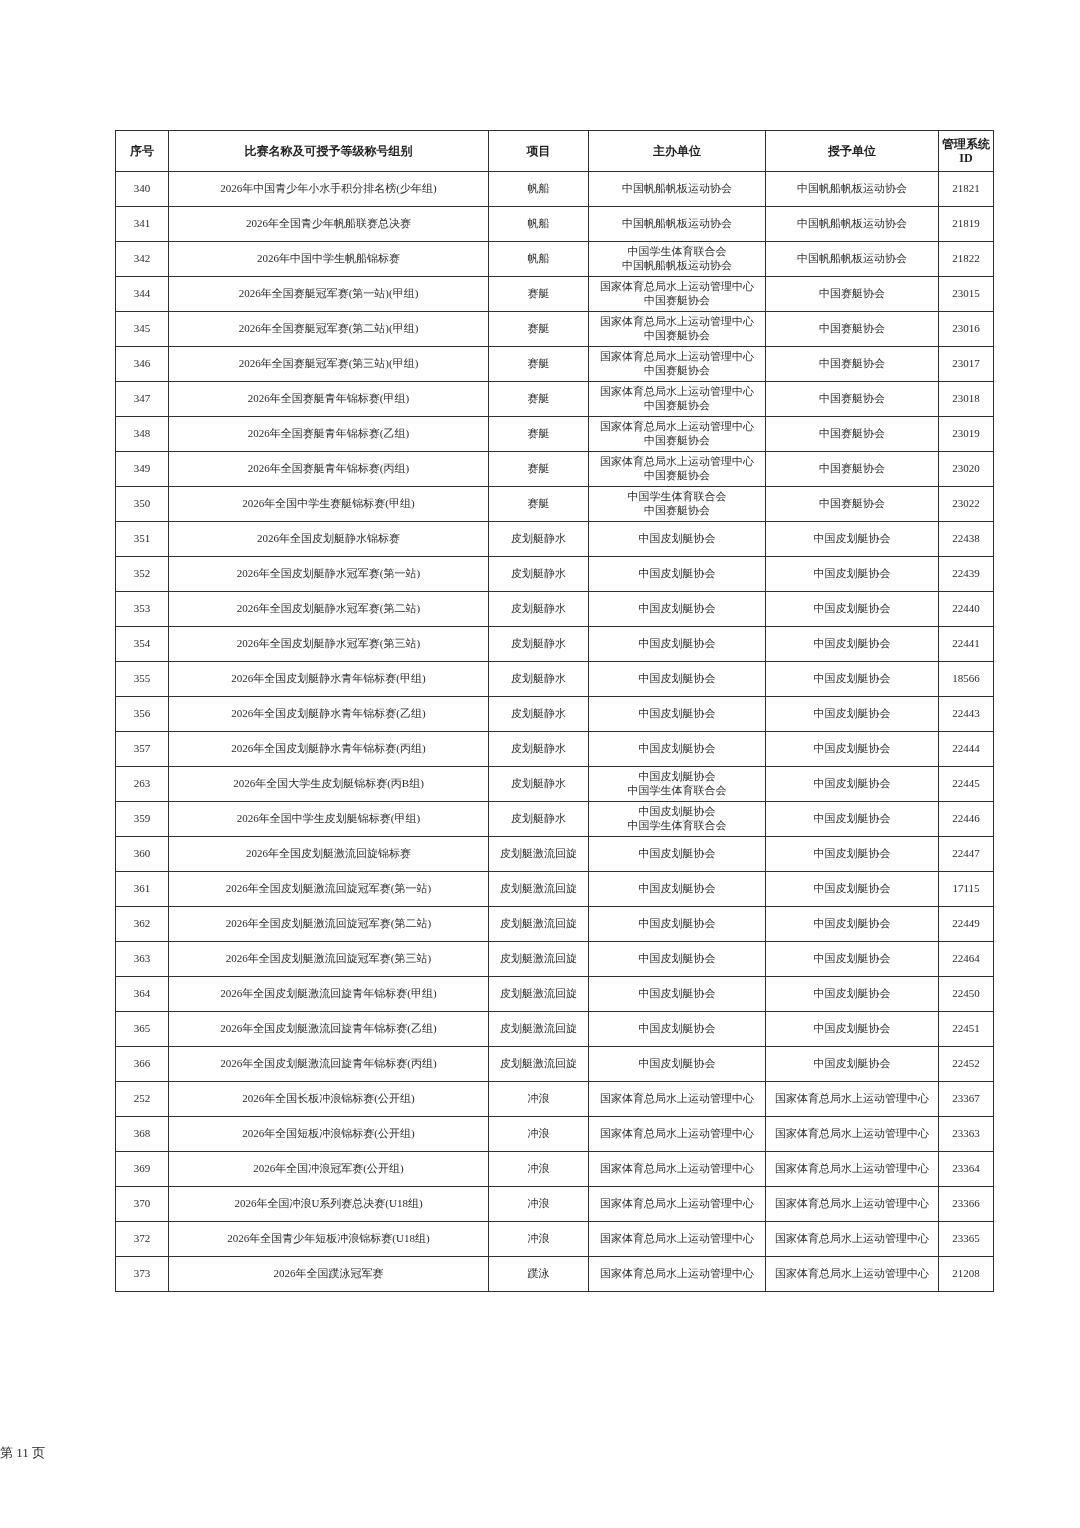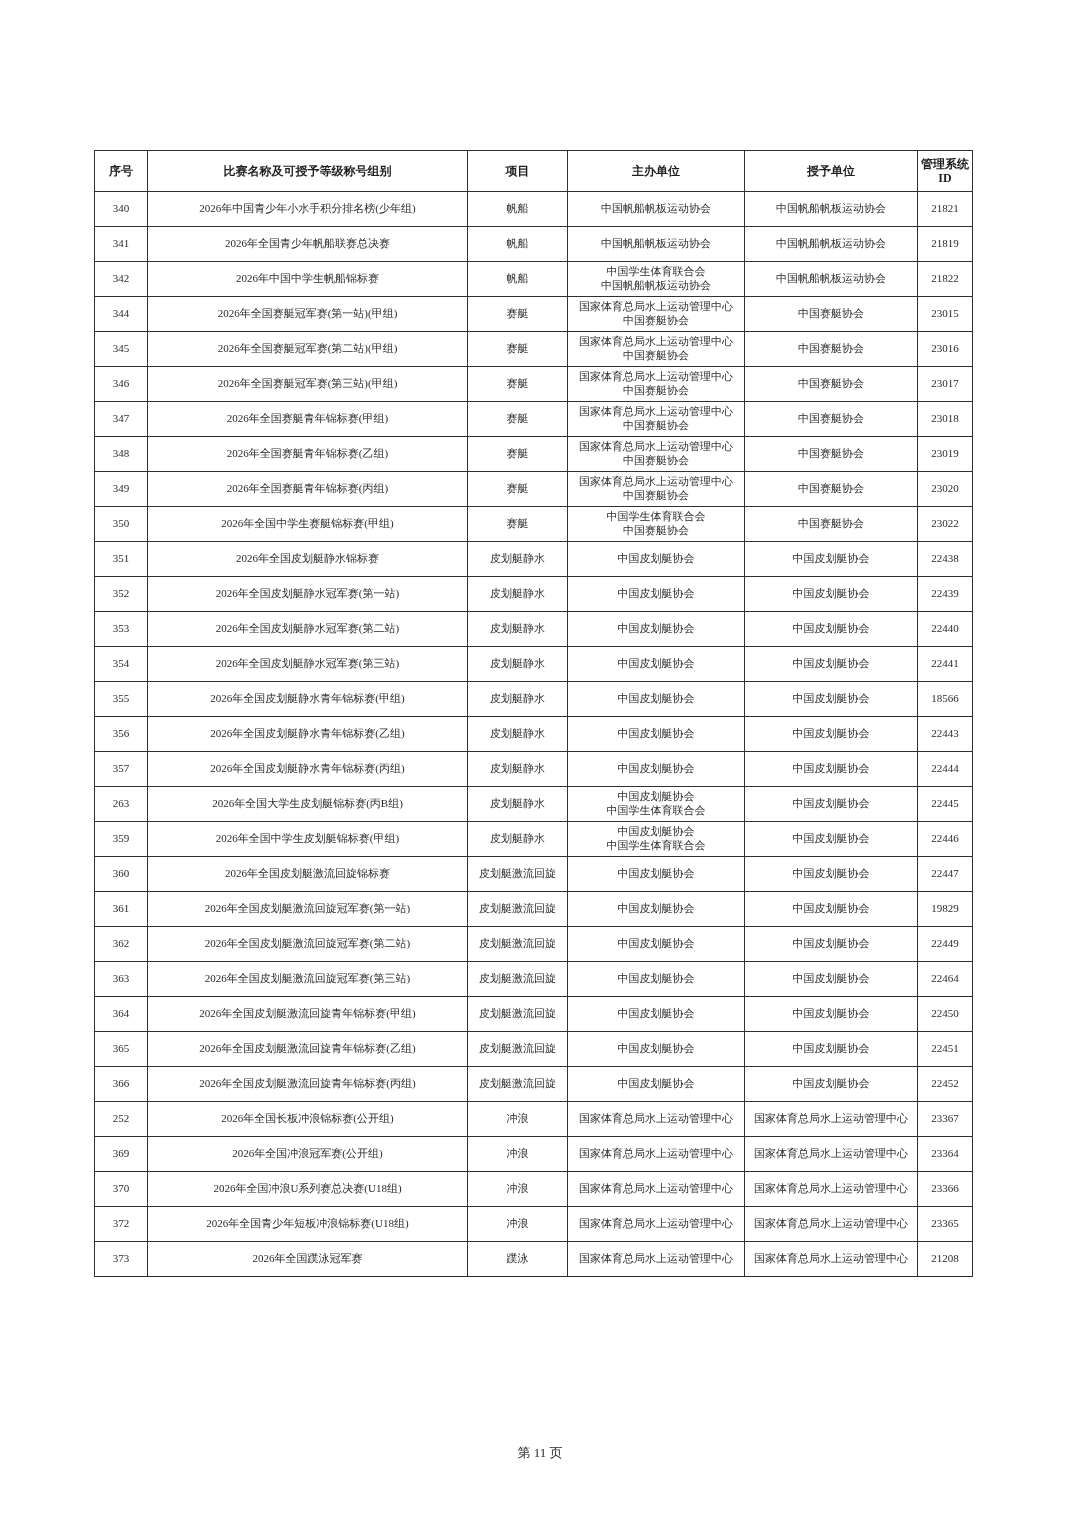--- a/index.html
+++ b/index.html
@@ -11,27 +11,26 @@
     position: relative;
     width: 1080px;
     height: 1528px;
     background: #ffffff;
     font-family: "Liberation Serif", "DejaVu Serif", serif;
     color: #262626;
     overflow: hidden;
   }
   table.comp-table {
     position: absolute;
-    left: 94px;
+    left: 115px;
     top: 130px;
     width: 878px;
     border-collapse: collapse;
     table-layout: fixed;
     background: #ffffff;
-    margin-top: 20px;
   }
   .comp-table col.c-no    { width: 53px;  }
   .comp-table col.c-name  { width: 320px; }
   .comp-table col.c-sport { width: 100px; }
   .comp-table col.c-org   { width: 177px; }
   .comp-table col.c-award { width: 173px; }
   .comp-table col.c-id    { width: 55px;  }
 
   .comp-table th, .comp-table td {
     border: 1px solid #303030;
@@ -52,21 +51,21 @@
     font-size: 11px;
     height: 32px;
     line-height: 1.25;
     color: #2b2b2b;
   }
   .footer {
     position: absolute;
     top: 1444px;
     left: 0;
     width: 100%;
-    text-align: center;
+    text-align: left;
     font-size: 13px;
     color: #2b2b2b;
   }
 </style>
 </head>
 <body>
 
 <div class="page">
 
   <table class="comp-table">
@@ -259,21 +258,21 @@
           <td>中国皮划艇协会</td>
           <td>中国皮划艇协会</td>
           <td>22447</td>
         </tr>
         <tr>
           <td>361</td>
           <td>2026年全国皮划艇激流回旋冠军赛(第一站)</td>
           <td>皮划艇激流回旋</td>
           <td>中国皮划艇协会</td>
           <td>中国皮划艇协会</td>
-          <td>19829</td>
+          <td>17115</td>
         </tr>
         <tr>
           <td>362</td>
           <td>2026年全国皮划艇激流回旋冠军赛(第二站)</td>
           <td>皮划艇激流回旋</td>
           <td>中国皮划艇协会</td>
           <td>中国皮划艇协会</td>
           <td>22449</td>
         </tr>
         <tr>
@@ -308,20 +307,28 @@
           <td>中国皮划艇协会</td>
           <td>22452</td>
         </tr>
         <tr>
           <td>252</td>
           <td>2026年全国长板冲浪锦标赛(公开组)</td>
           <td>冲浪</td>
           <td>国家体育总局水上运动管理中心</td>
           <td>国家体育总局水上运动管理中心</td>
           <td>23367</td>
+        </tr>
+        <tr>
+          <td>368</td>
+          <td>2026年全国短板冲浪锦标赛(公开组)</td>
+          <td>冲浪</td>
+          <td>国家体育总局水上运动管理中心</td>
+          <td>国家体育总局水上运动管理中心</td>
+          <td>23363</td>
         </tr>
         <tr>
           <td>369</td>
           <td>2026年全国冲浪冠军赛(公开组)</td>
           <td>冲浪</td>
           <td>国家体育总局水上运动管理中心</td>
           <td>国家体育总局水上运动管理中心</td>
           <td>23364</td>
         </tr>
         <tr>

